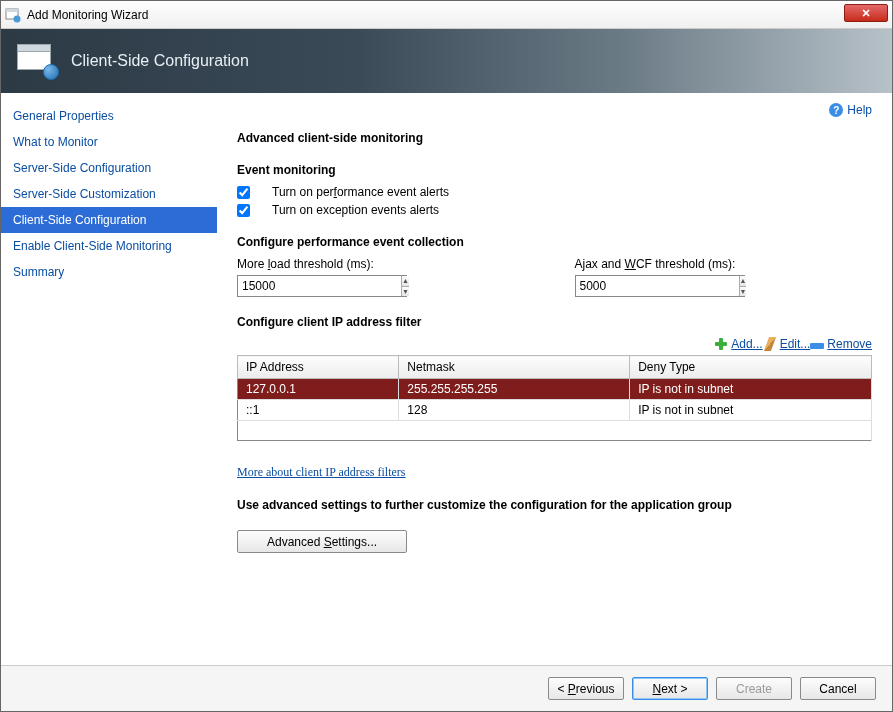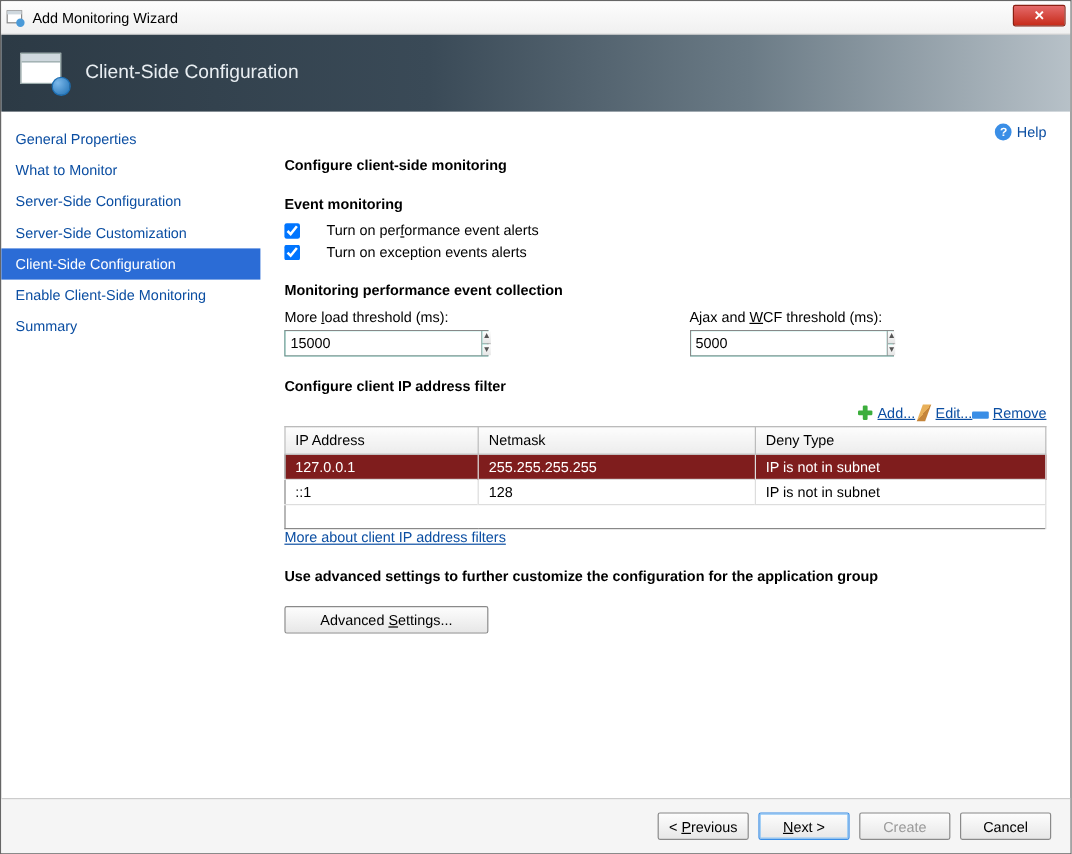--- a/index.html
+++ b/index.html
@@ -85,21 +85,21 @@
   }
   h2.section { font-size:12px; font-weight:bold; margin: 18px 0 8px 0;}
   h2.section.first { margin-top: 26px;}
   .chk-row { margin: 4px 0 4px 0px; display:flex; align-items:center; gap:22px;}
   .chk-row input { margin:0;}
   .fields-row { display:flex; gap:40px; margin-top:4px;}
   .field { flex:1; min-width:0;}
   .field label { display:block; margin-bottom:4px;}
   .u { text-decoration: underline; }
   .spinner {
-    display:flex; height:22px; border:1px solid #888; background:#5eead4;
+    display:flex; height:22px; border:1px solid #888; background:#d946ef;
     width: 170px;
     justify-content: space-between;
   }
   .spinner input { border:0; flex:1; padding:0 4px; font-size:12px; outline:none;}
   .spinner .arrows { width:16px; border-left:1px solid #aaa; display:flex; flex-direction:column;}
   .spinner .arrows div { flex:1; display:flex; align-items:center; justify-content:center; font-size:7px; color:#555; background:linear-gradient(#fdfdfd,#e5e5e5); cursor:pointer;}
   .spinner .arrows div:first-child{border-bottom:1px solid #aaa;}
   .toolbar { display:flex; justify-content:flex-end; gap:0; margin:6px 0 4px 0;}
   .toolbar .tbtn { display:flex; align-items:center; gap:3px; color:#0b4ea2; cursor:pointer;}
   .toolbar .plus{width:14px;height:14px;position:relative;}
@@ -112,21 +112,21 @@
     width:100%; border-collapse:collapse; border:1px solid #888; background:#fff;
   }
   table.ipfilter th {
     text-align:left; font-weight:normal; padding:4px 8px;
     background:linear-gradient(#fdfdfd,#ececec); border:1px solid #bbb;
   }
   table.ipfilter td { padding:3px 8px; border-right:1px solid #ddd;}
   table.ipfilter tr.selected td { background:#7f1d1d; color:#fff;}
   table.ipfilter tr.datarow { border-bottom:1px solid #ddd;}
   table.ipfilter tr.empty td { height:20px;}
-  .link { color:#0b4ea2; text-decoration:underline; cursor:pointer; display:inline-block; margin-top:0;}
+  .link { color:#0b4ea2; text-decoration:underline; cursor:pointer; display:inline-block; margin-top:24px;font-family:Liberation Serif, serif;}
   .adv-btn {
     margin-top:10px;
     width:170px; height:23px;
     background:linear-gradient(#fdfdfd,#e7e7e7);
     border:1px solid #8a8a8a; border-radius:2px;
     cursor:pointer;
     font-size:12px;
   }
   .footer {
     height:46px; border-top:1px solid #ccc;
@@ -181,33 +181,33 @@
       <div class="nav-item">Enable Client-Side Monitoring</div>
       <div class="nav-item">Summary</div>
     </div>
 
   <div class="main">
     <div class="help-link">
       <span class="q">?</span>
       <span>Help</span>
     </div>
 
-    <h2 class="section first">Configure client-side monitoring</h2>
+    <h2 class="section first">Advanced client-side monitoring</h2>
 
     <h2 class="section">Event monitoring</h2>
     <div class="chk-row">
       <input type="checkbox" id="chk1" checked="" style="">
       <label for="chk1"><span>Turn on per</span><span class="u">f</span><span>ormance event alerts</span></label>
     </div>
     <div class="chk-row">
       <input type="checkbox" id="chk2" checked="" style="">
       <label for="chk2">Turn on exception events alerts</label>
     </div>
 
-    <h2 class="section">Monitoring performance event collection</h2>
+    <h2 class="section">Configure performance event collection</h2>
     <div class="fields-row">
       <div class="field">
         <label><span>More </span><span class="u">l</span><span>oad threshold (ms):</span></label>
         <div class="spinner">
           <input value="15000" style="">
           <div class="arrows">
               <div>▲</div>
               <div>▼</div>
             </div>
         </div>

